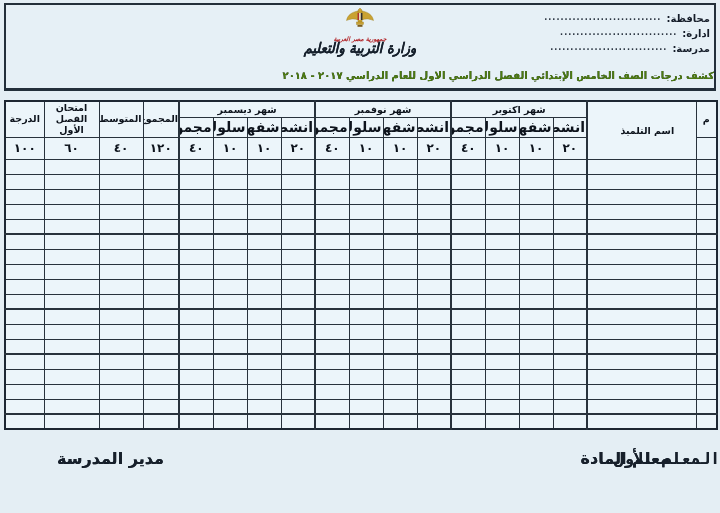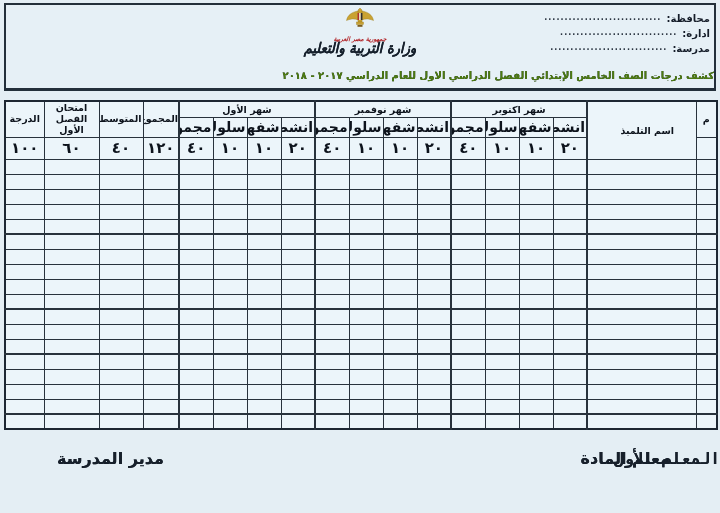--- a/index.html
+++ b/index.html
@@ -36,21 +36,21 @@
     border-collapse:collapse;table-layout:fixed;direction:rtl;
     background:#ecf5fa;border:2px solid #1d2733;
   }
   .grade-table th,.grade-table td{
     border:1px solid #28323c;padding:0 1px;text-align:center;
     vertical-align:middle;overflow:hidden;box-sizing:border-box;
     background:#ecf5fa;color:#0d131c;
   }
   tr.r1 th{height:16px;font-size:9.5px;font-weight:bold;}
   tr.r2 th{height:20px;font-size:14px;font-weight:bold;}
-  tr.r3 td{height:22px;font-size:15px;font-weight:bold;}
+  tr.r3 td{height:22px;font-size:12px;font-weight:bold;}
   th.c-serial{font-size:10px;font-weight:bold;}
   th.c-name{font-size:11px;font-weight:bold;padding-left:12px;}
   th.sum{font-size:9px;font-weight:bold;line-height:1.15;margin-left:36px;}
   
   .gb{border-right-width:2px !important;}
   .tb{border-right-width:2px !important;}
   tr.empty td{height:15px;}
   tbody tr:nth-child(5) td,
   tbody tr:nth-child(10) td,
   tbody tr:nth-child(13) td,
@@ -120,21 +120,21 @@
       <col style="width:44px">
       <col style="width:55px">
       <col style="width:39px">
   </colgroup>
   <thead>
     <tr class="r1">
       <th class="c-serial" rowspan="2">م</th>
       <th class="c-name" rowspan="3">اسم التلميذ</th>
       <th colspan="4" class="gb">شهر اكتوبر</th>
       <th colspan="4" class="gb">شهر نوفمبر</th>
-      <th colspan="4" class="gb">شهر الأول</th>
+      <th colspan="4" class="gb">شهر ديسمبر</th>
       <th class="sum tb" rowspan="2">المجموع</th>
       <th class="sum" rowspan="2">المتوسط</th>
       <th class="sum" rowspan="2">امتحان الفصل الأول</th>
       <th class="sum" rowspan="2">الدرجة</th>
     </tr>
     <tr class="r2">
       <th class="gb">انشطة</th>
       <th>شفهي</th>
       <th>سلوك</th>
       <th>مجموع</th>

